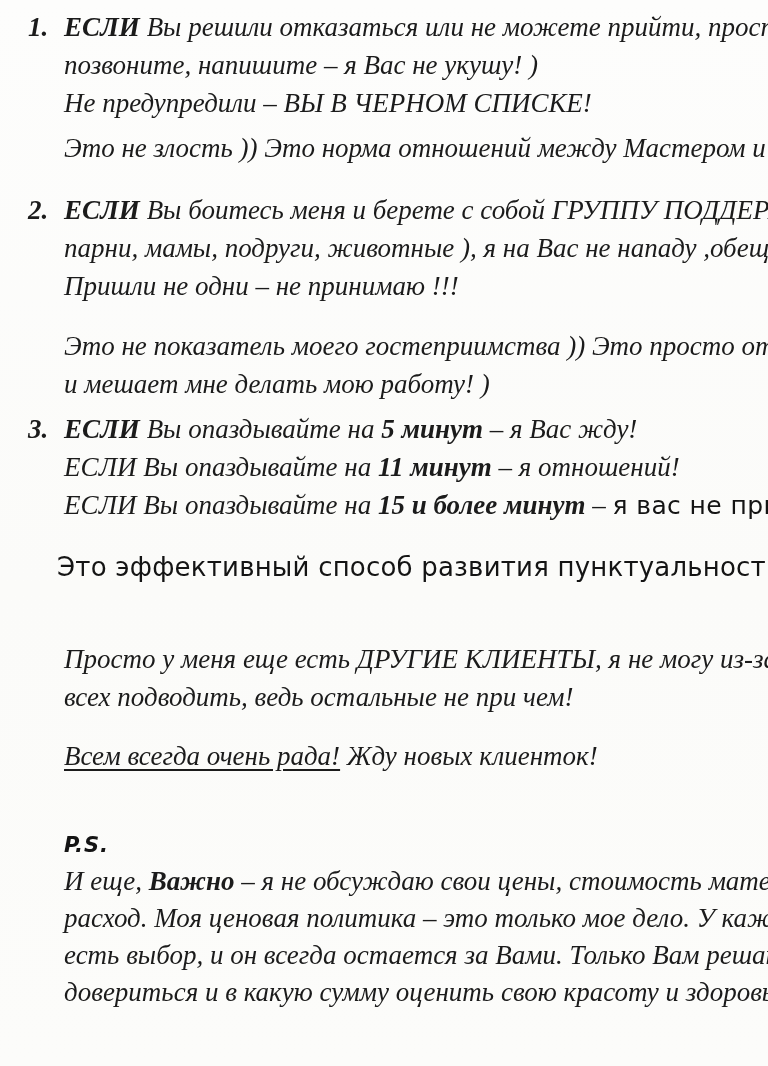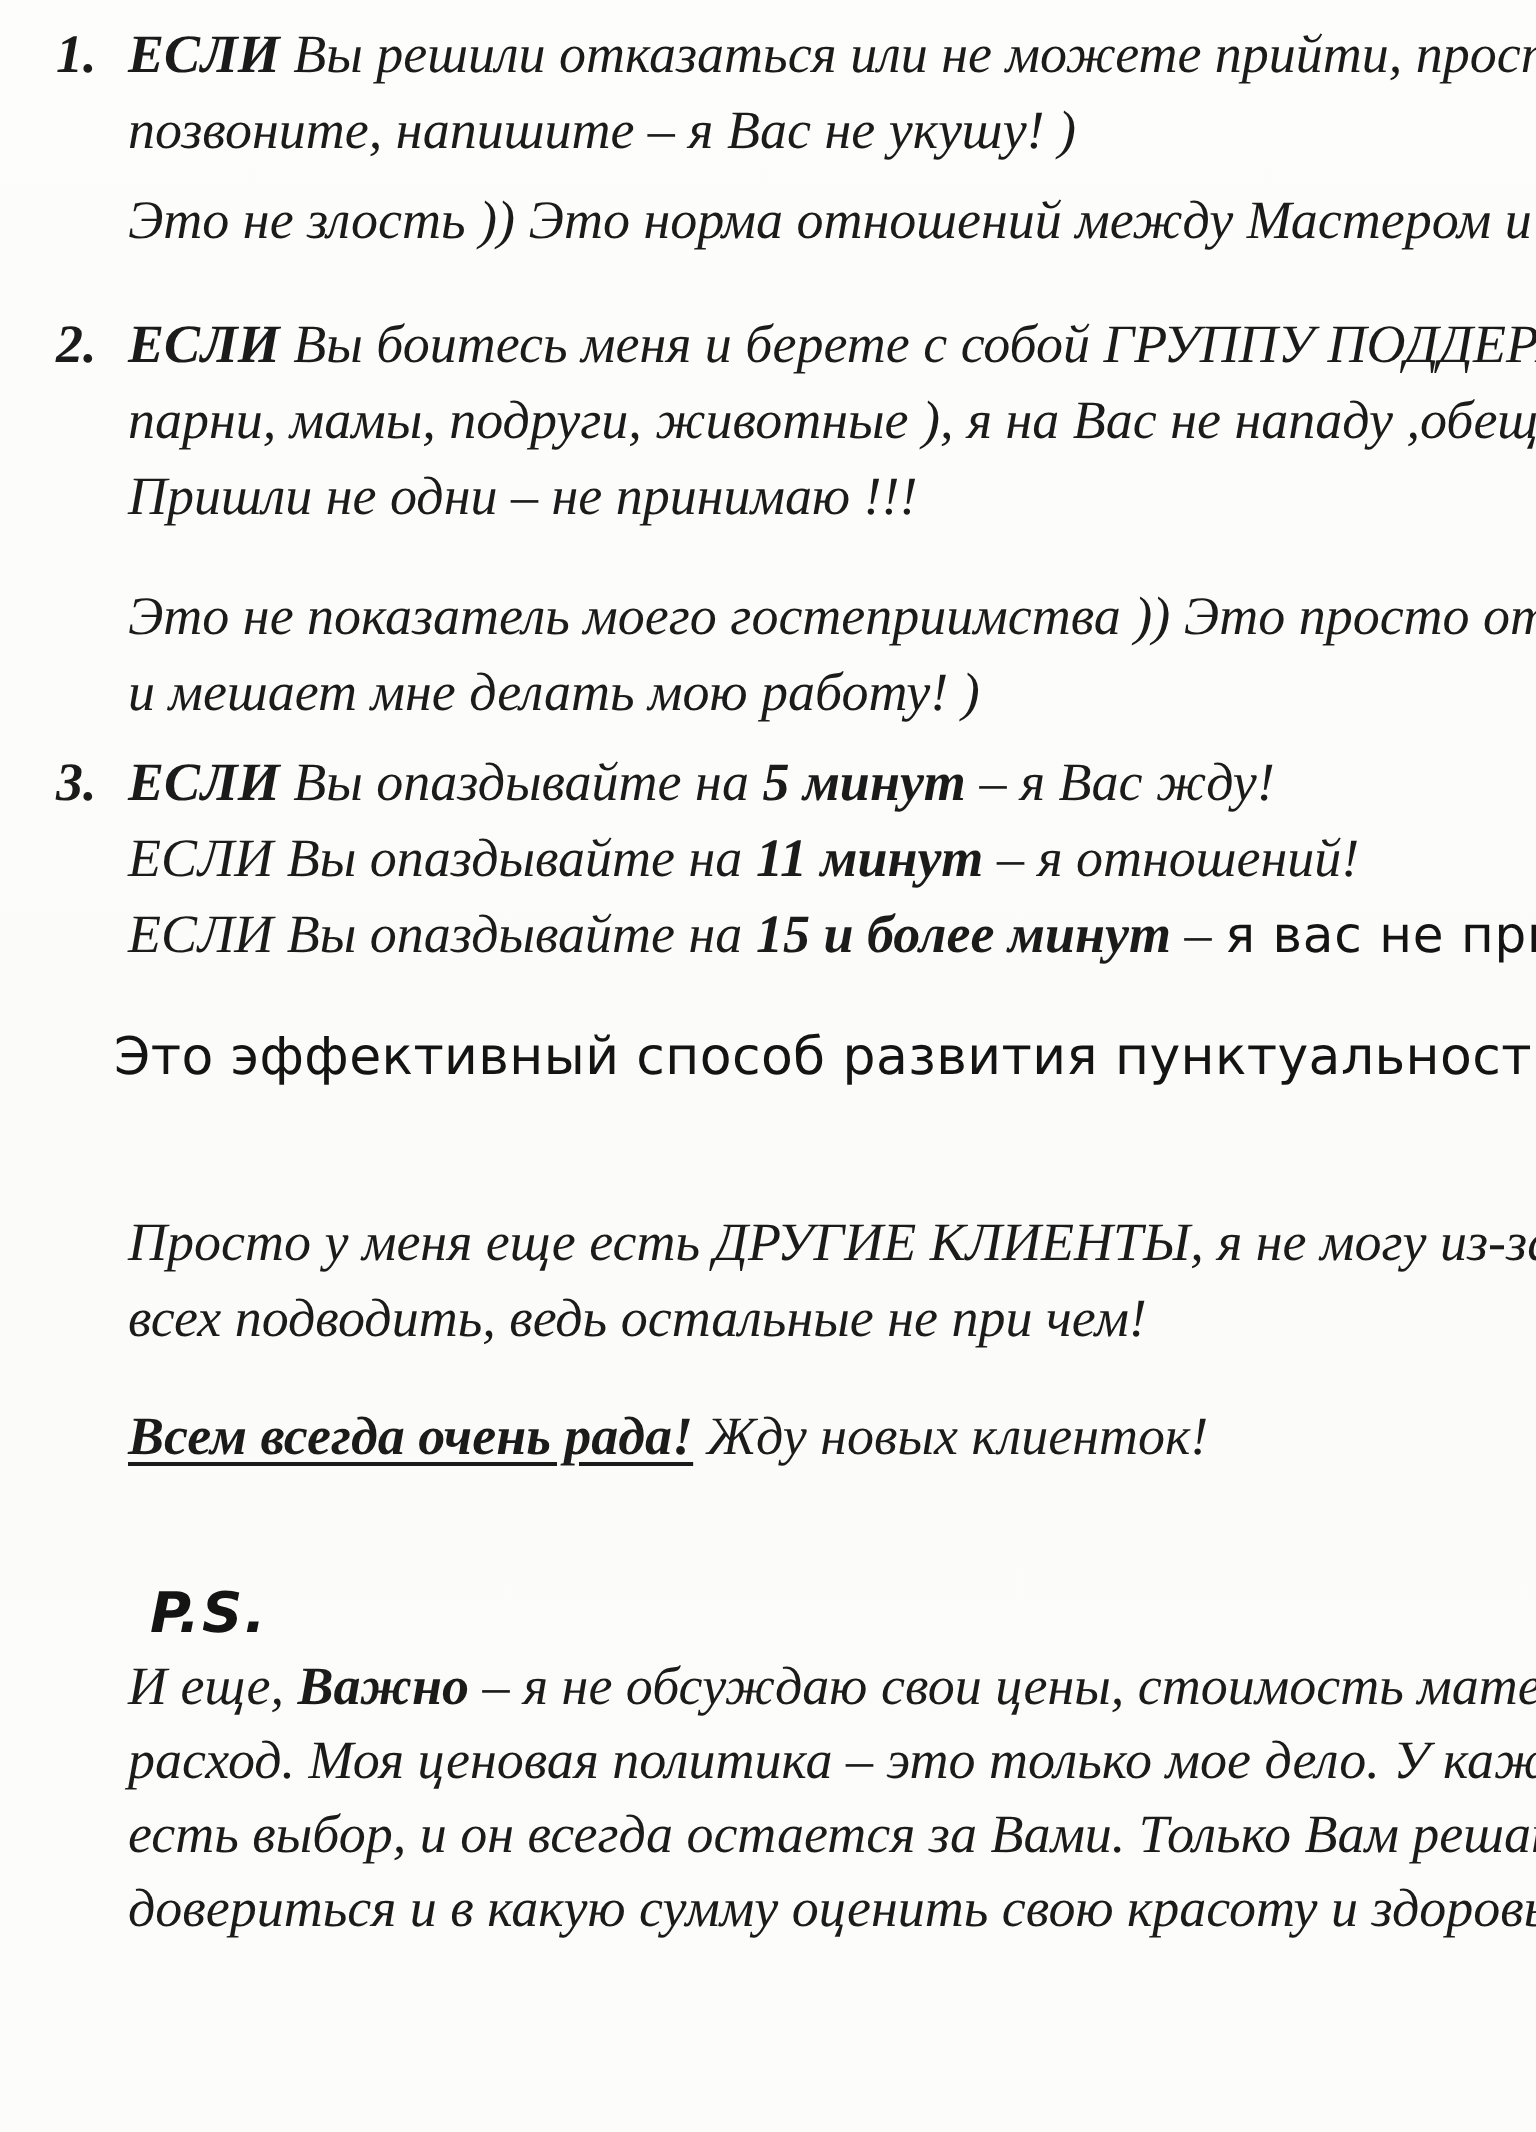--- a/index.html
+++ b/index.html
@@ -50,48 +50,48 @@
     margin-left: 57px;
     font-family: "DejaVu Sans", sans-serif;
     font-style: normal;
     font-size: 26px;
     letter-spacing: 0.2px;
     line-height: 38px;
     color: #141414;
     white-space: nowrap;
   }
   .welcome-bold {
-    font-weight: bold;
+    font-weight: normal;
     text-decoration: underline;
     text-decoration-thickness: 2px;
     text-underline-offset: 4px;
     margin-top: 34px;
   }
   .ps-label {
     font-family: "DejaVu Sans", sans-serif;
     font-style: italic;
     font-weight: bold;
-    font-size: 28px;
+    font-size: 21px;
     letter-spacing: 1px;
     line-height: 36px;
     color: #141414;
-    margin-left: 11px;
   }
   .ps .line { line-height: 37px; }
 </style>
 </head>
 <body>
 
 <div class="doc">
 
   <section class="rule">
     <div class="num">1.</div>
     <div class="body">
       <div class="line"><b class="em">ЕСЛИ</b><span> Вы решили отказаться или не можете прийти, просто</span></div>
       <div class="line">позвоните, напишите – я Вас не укушу! )</div>
+      <div class="line">Не предупредили – ВЫ В ЧЕРНОМ СПИСКЕ!</div>
       <div class="line mt20">Это не злость )) Это норма отношений между Мастером и</div>
     </div>
   </section>
 
   <section class="rule mt24">
     <div class="num">2.</div>
     <div class="body">
       <div class="line"><b class="em">ЕСЛИ</b><span> Вы боитесь меня и берете с собой ГРУППУ ПОДДЕРЖКИ (</span></div>
       <div class="line">парни, мамы, подруги, животные ), я на Вас не нападу ,обещаю ))</div>
       <div class="line">Пришли не одни – не принимаю !!!</div>

